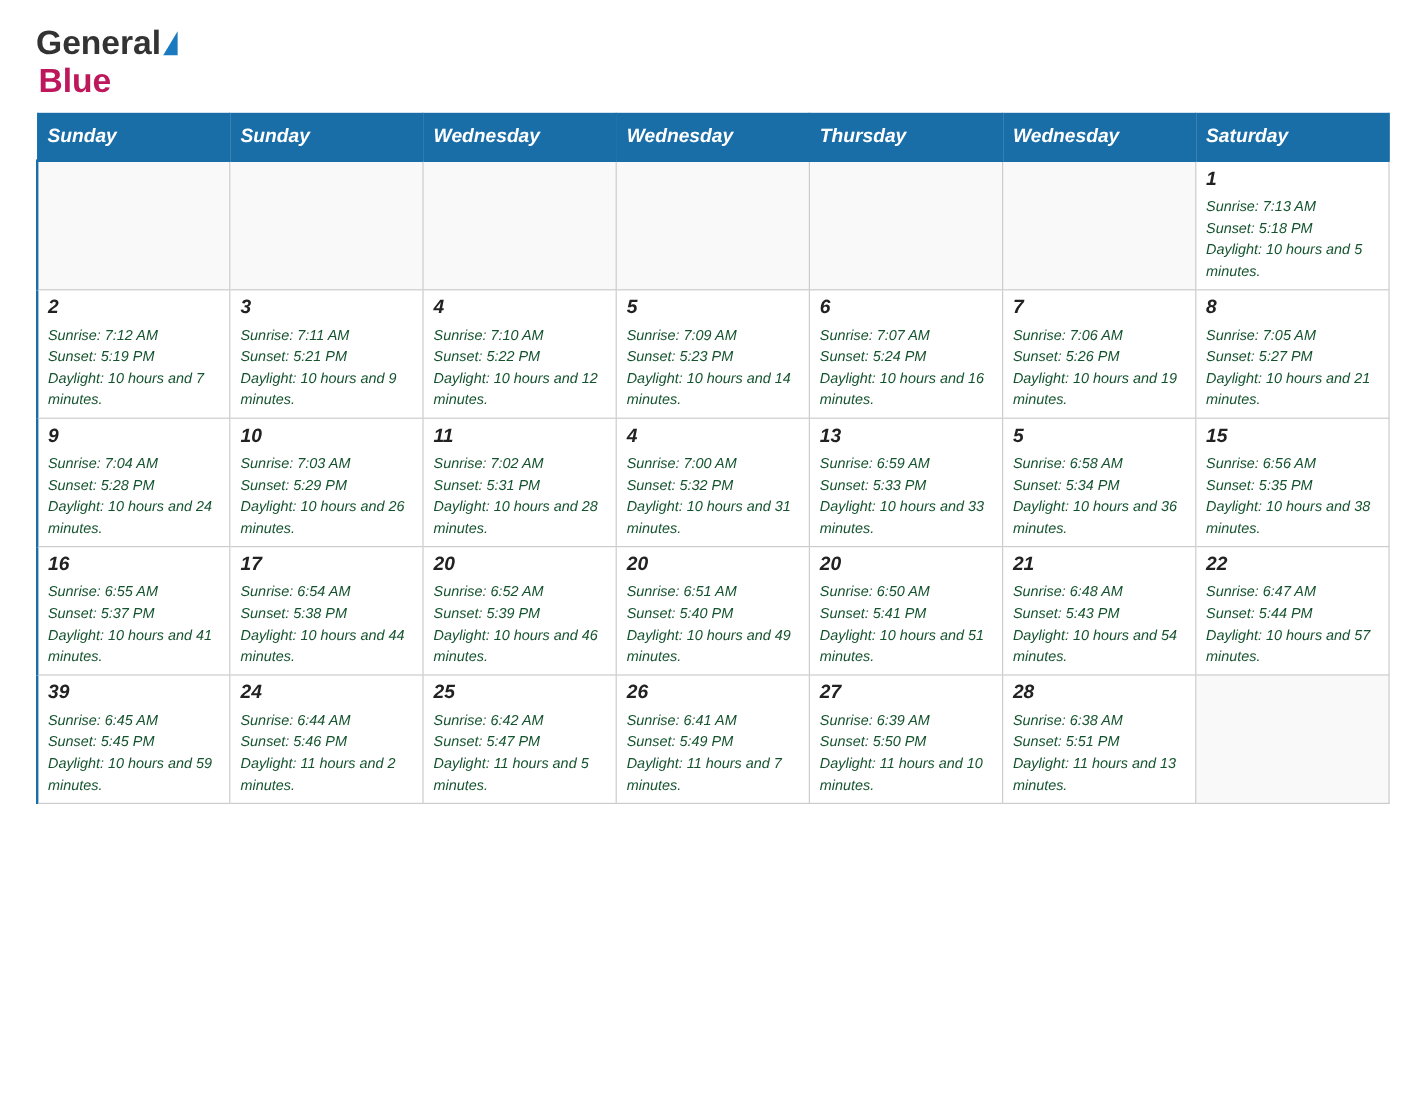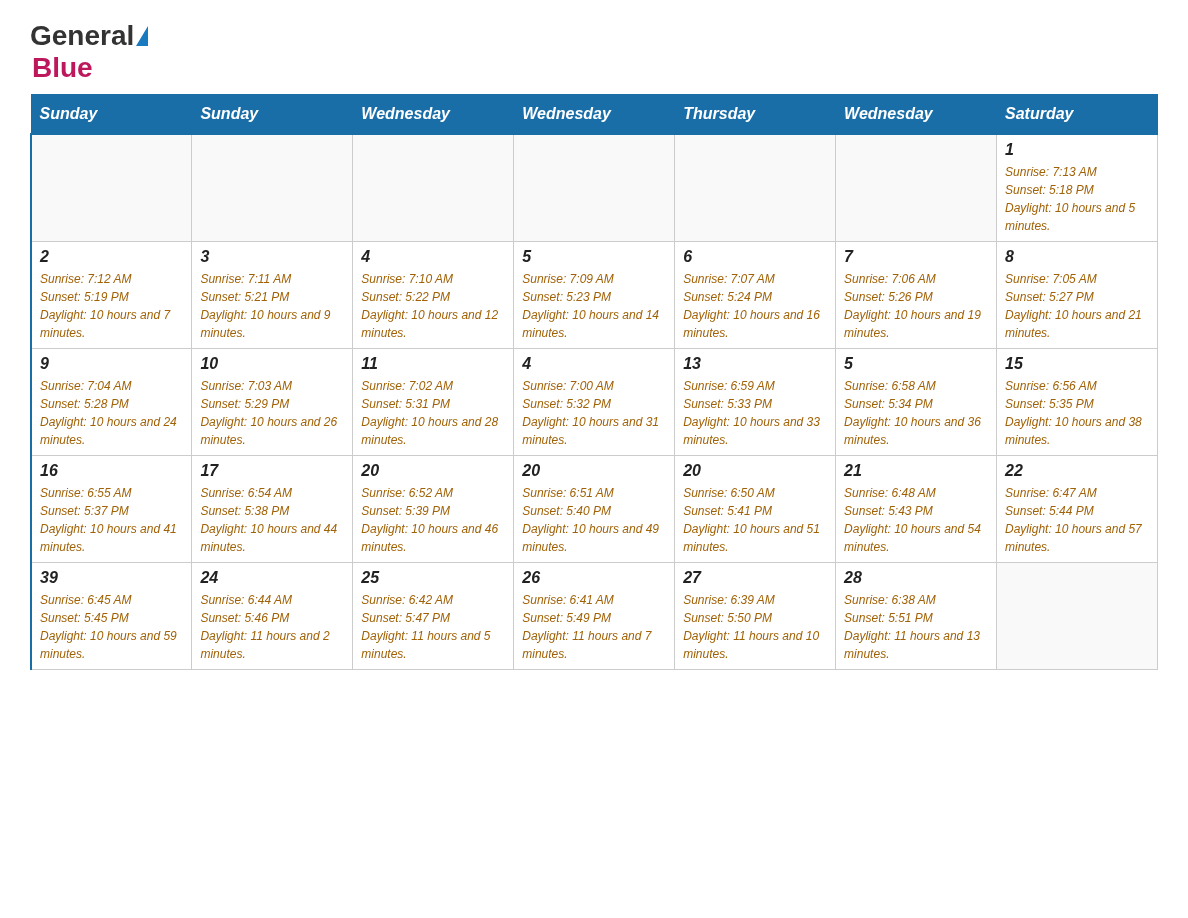--- a/index.html
+++ b/index.html
@@ -85,21 +85,21 @@
     .day-number {
       font-size: 16px;
       font-weight: bold;
       color: #222;
       display: block;
       margin-bottom: 4px;
     }
     .day-info {
       font-size: 12px;
       line-height: 1.5;
-      color: #a16207;
+      color: #14532d;
     }
     .empty-cell {
       background: #f9f9f9;
     }
     tbody tr td:first-child {
       border-left: 2px solid #1a6ea8;
     }
     tbody tr:first-child td {
       border-top: 2px solid #1a6ea8;
     }

